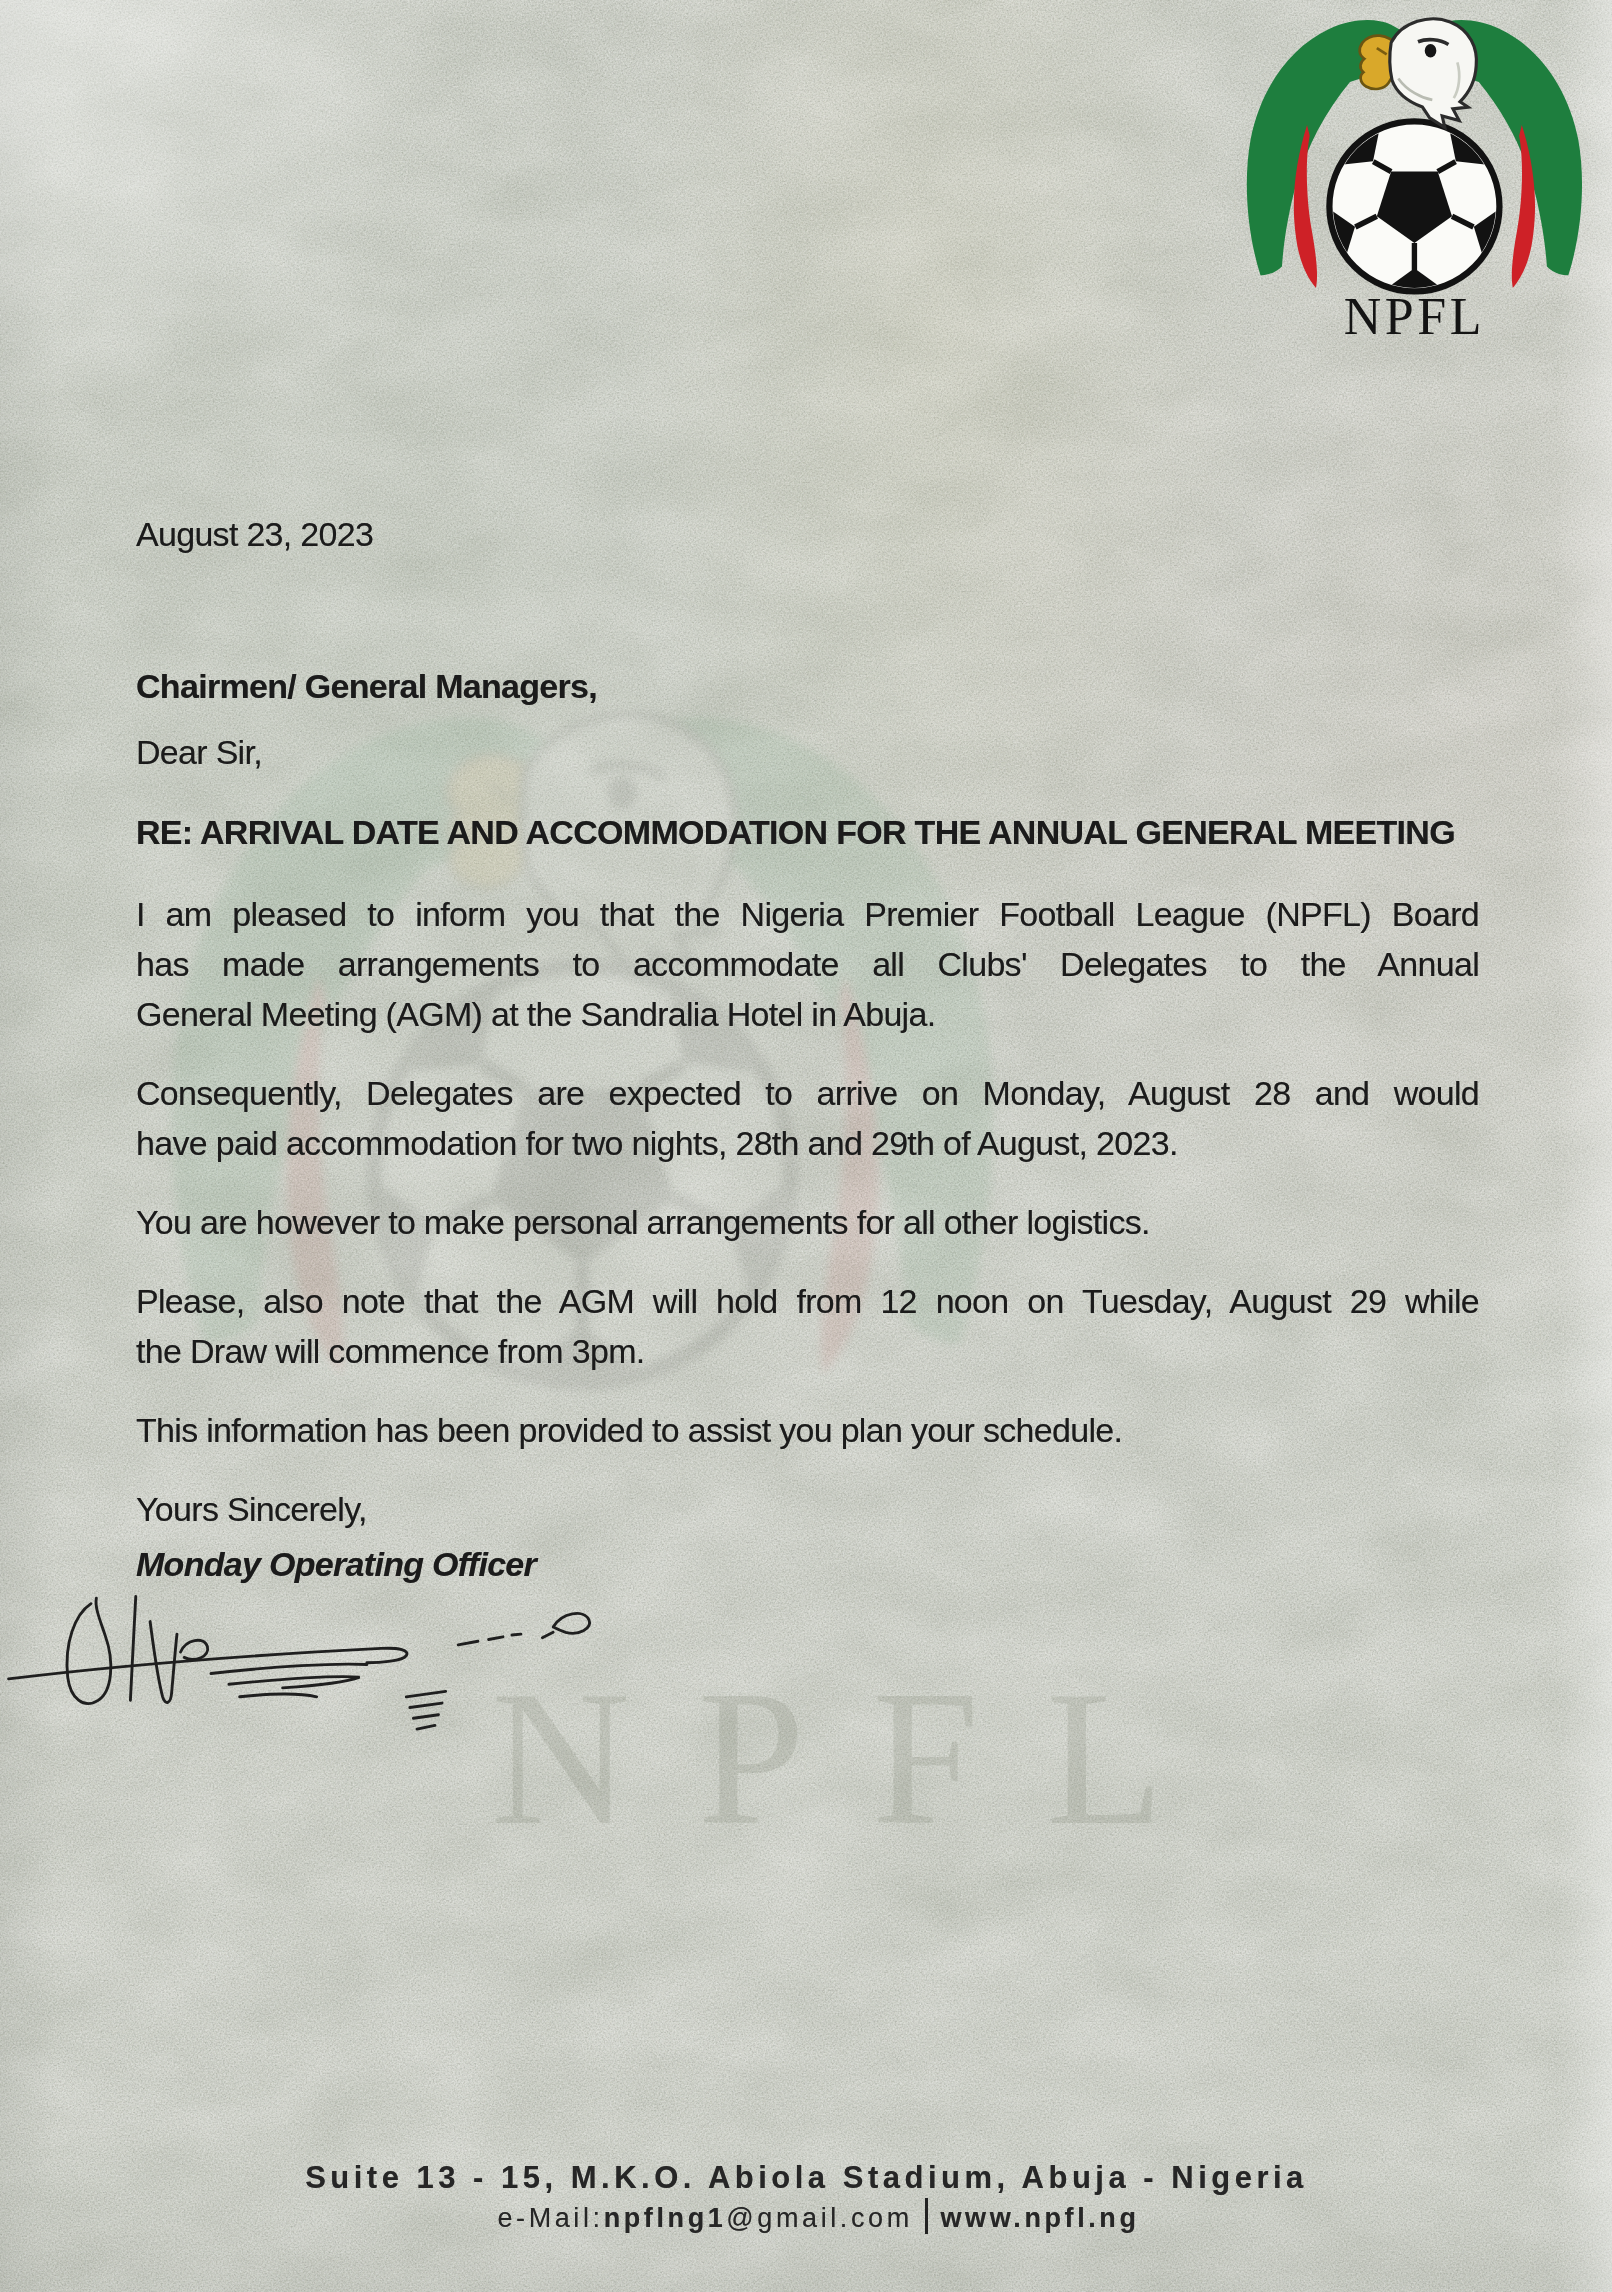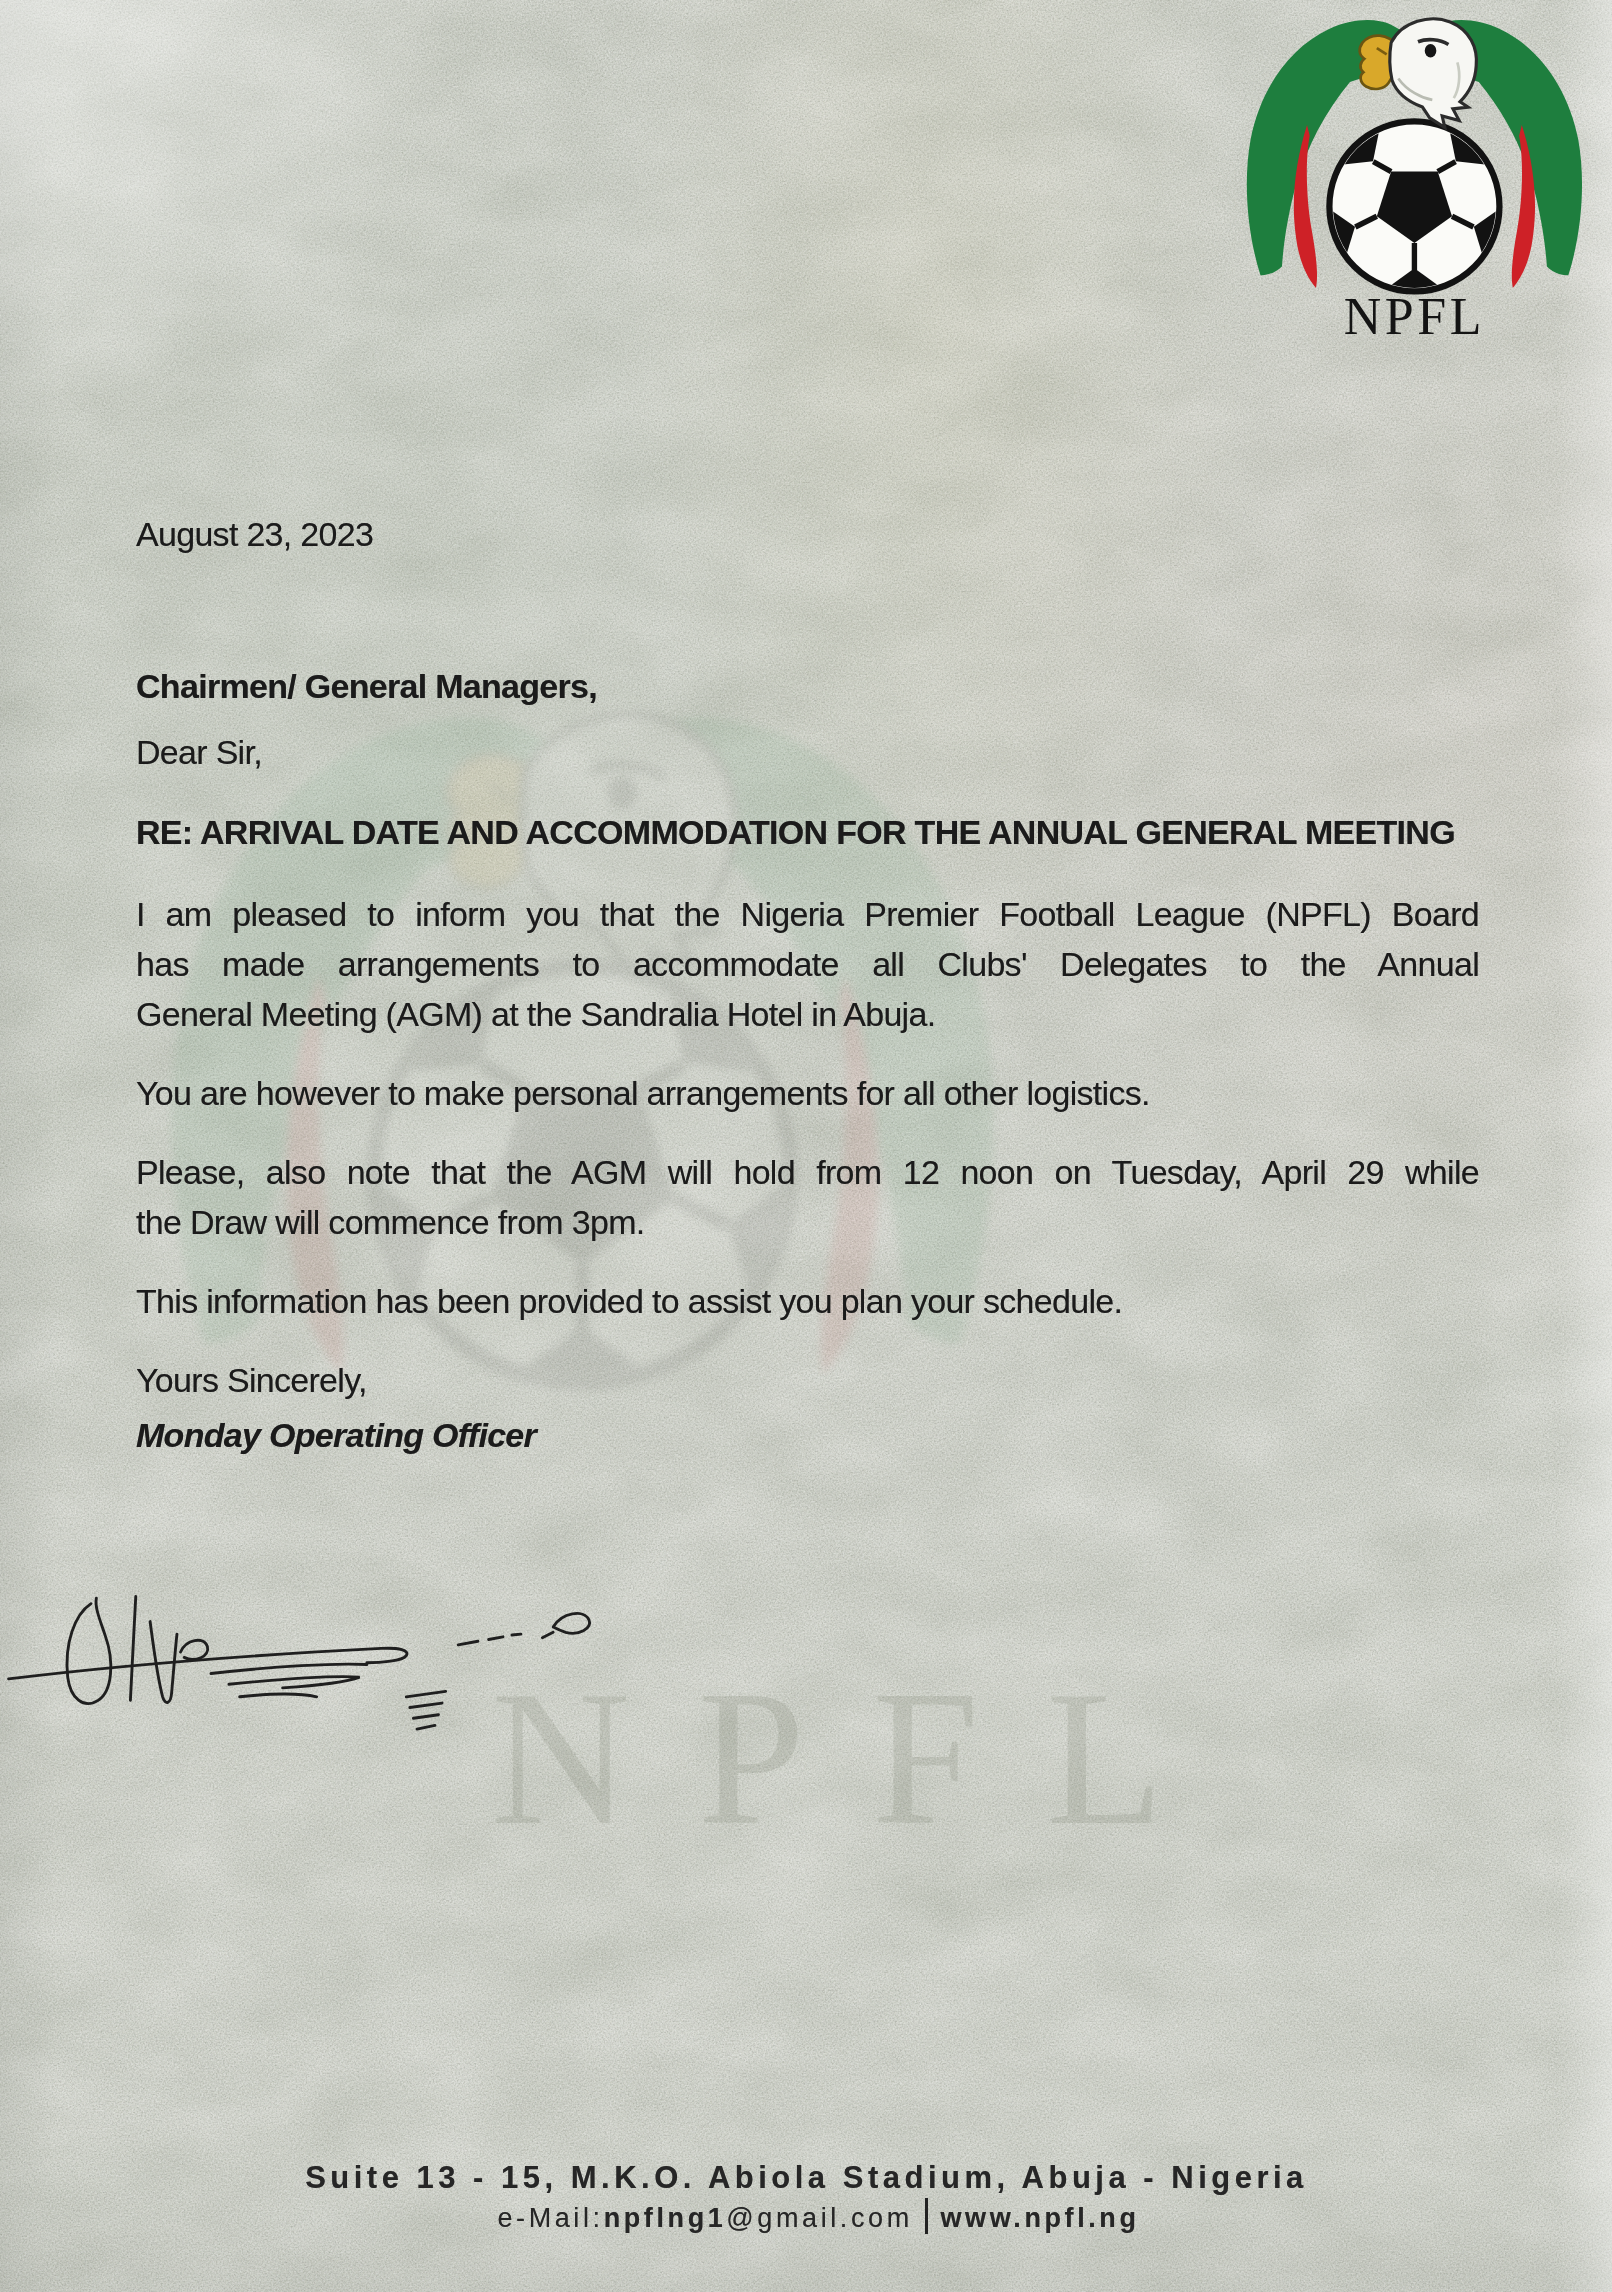--- a/index.html
+++ b/index.html
@@ -177,24 +177,28 @@
     <div class="blk b-salut">Dear Sir,</div>
     <div class="blk b-subject">RE: ARRIVAL DATE AND ACCOMMODATION FOR THE ANNUAL GENERAL MEETING</div>
 
     <div>
         <div class="para">
           <div class="line j">I am pleased to inform you that the Nigeria Premier Football League (NPFL) Board</div>
           <div class="line j">has made arrangements to accommodate all Clubs' Delegates to the Annual</div>
           <div class="line">General Meeting (AGM) at the Sandralia Hotel in Abuja.</div>
         </div>
         <div class="para">
+          <div class="line j">Consequently, Delegates are expected to arrive on Monday, August 28 and would</div>
+          <div class="line">have paid accommodation for two nights, 28th and 29th of August, 2023.</div>
+        </div>
+        <div class="para">
           <div class="line">You are however to make personal arrangements for all other logistics.</div>
         </div>
         <div class="para">
-          <div class="line j">Please, also note that the AGM will hold from 12 noon on Tuesday, April 29 while</div>
+          <div class="line j">Please, also note that the AGM will hold from 12 noon on Tuesday, August 29 while</div>
           <div class="line">the Draw will commence from 3pm.</div>
         </div>
         <div class="para">
           <div class="line">This information has been provided to assist you plan your schedule.</div>
         </div>
       </div>
 
     <div class="blk b-closing">Yours Sincerely,</div>
     <div class="blk b-title">Monday Operating Officer</div>
   </div>

